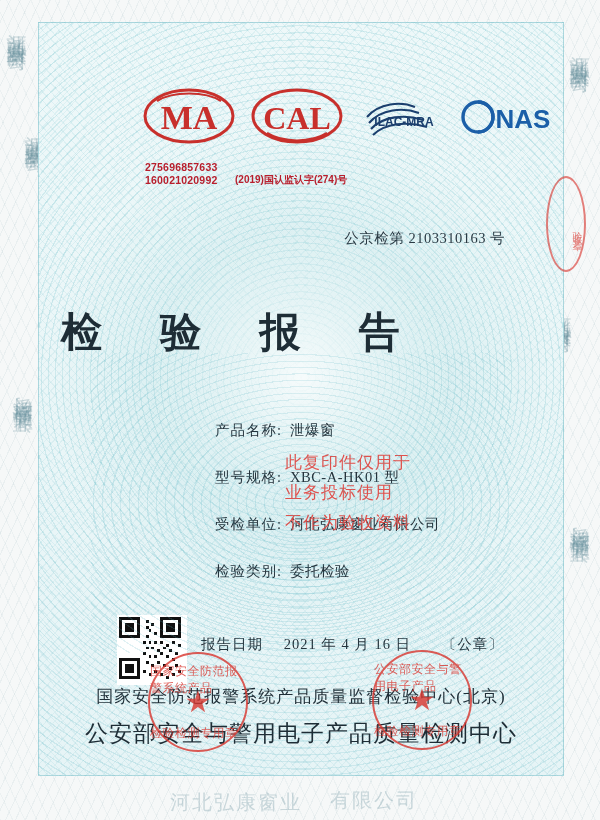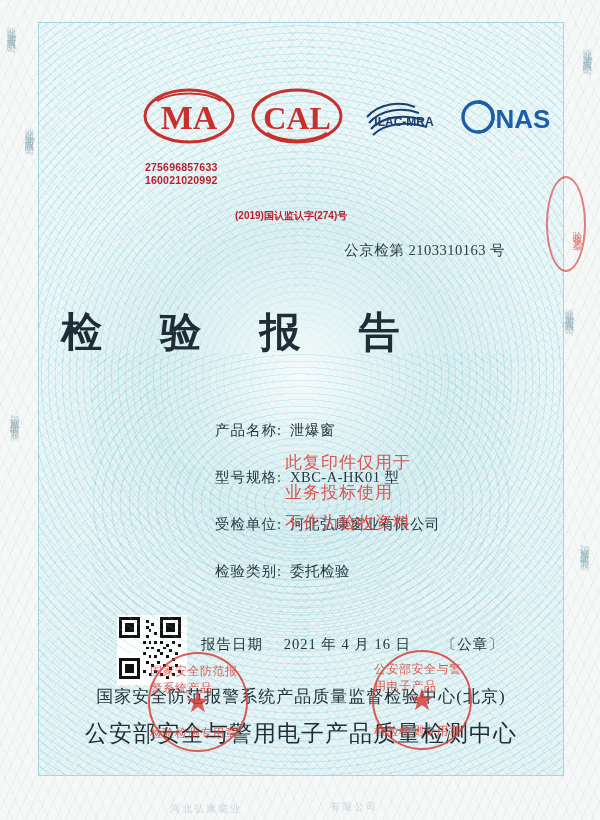--- a/index.html
+++ b/index.html
@@ -29,21 +29,21 @@
     width: 600px; height: 820px;
     background:
       repeating-linear-gradient(115deg, rgba(120,160,170,0.10) 0px, rgba(120,160,170,0.10) 1px, rgba(255,255,255,0) 1px, rgba(255,255,255,0) 9px),
       repeating-linear-gradient(65deg, rgba(120,160,170,0.08) 0px, rgba(120,160,170,0.08) 1px, rgba(255,255,255,0) 1px, rgba(255,255,255,0) 11px),
       #f6f8f8;
   }
   
   .wm-col {
     position: absolute;
     color: rgba(110,150,160,0.33);
-    font-size: 10px;
+    font-size: 20px;
     letter-spacing: 2px;
     writing-mode: vertical-rl;
     white-space: nowrap;
     font-family: "Liberation Serif", serif;
     user-select: none;
   }
   .wm-l1 { left: 4px;  top: 18px; }
   .wm-l2 { left: 22px; top: 120px; }
   .wm-l3 { left: 8px;  top: 430px; transform: rotate(180deg); }
   .wm-r1 { right: 6px; top: 40px; }
@@ -112,28 +112,27 @@
   }
   .cnas-approval {
     position: absolute;
     left: 196px;
     top: 150px;
     font-family: "Liberation Sans", sans-serif;
     font-size: 10px;
     color: #b81e2c;
     font-weight: bold;
     white-space: nowrap;
-    margin-top: 36px;
   }
 
   
   .report-no {
     position: absolute;
     right: 58px;
-    top: 218px;
+    top: 206px;
     font-size: 14.5px;
     color: #2a3a44;
     letter-spacing: .5px;
     white-space: nowrap;
   }
 
   
   .doc-title {
     position: absolute;
     left: 0; right: 0;

